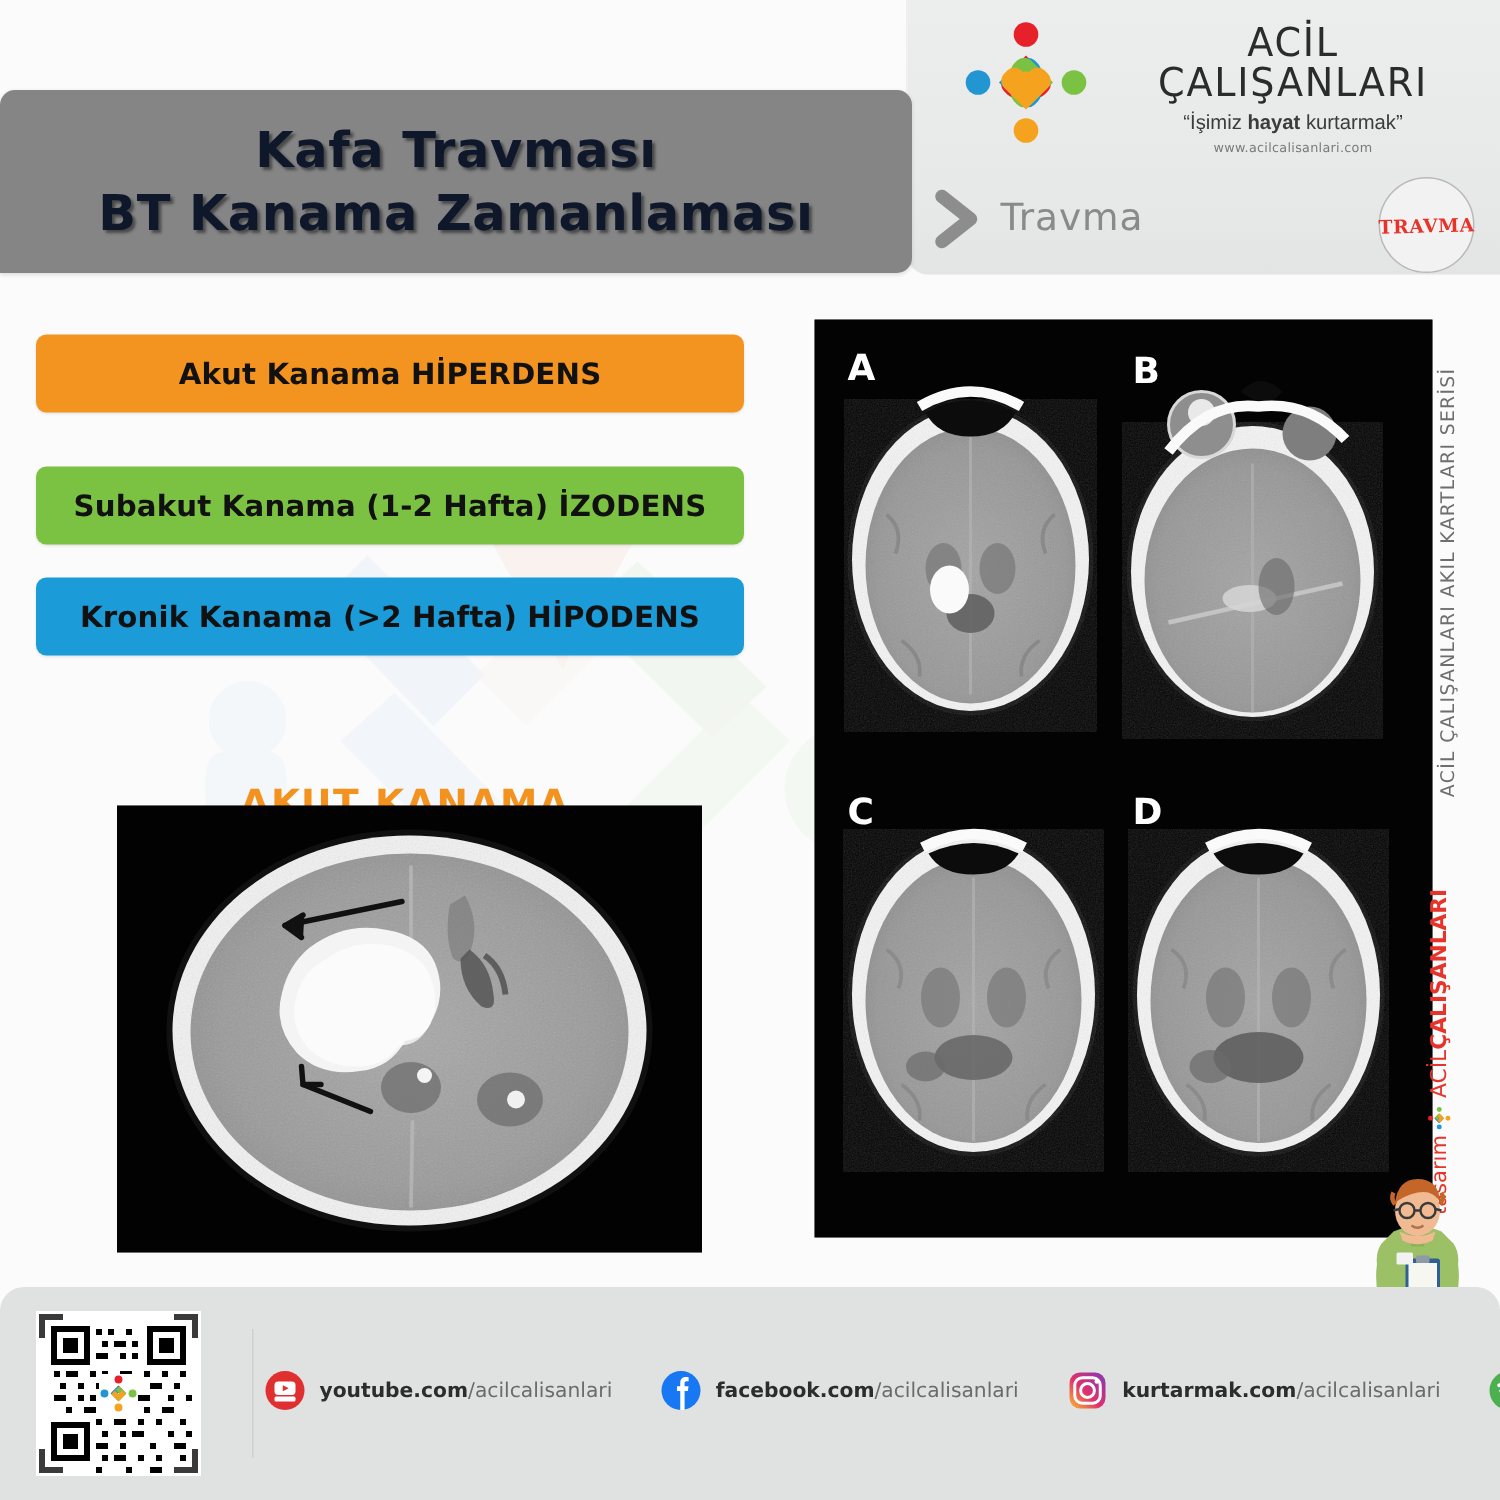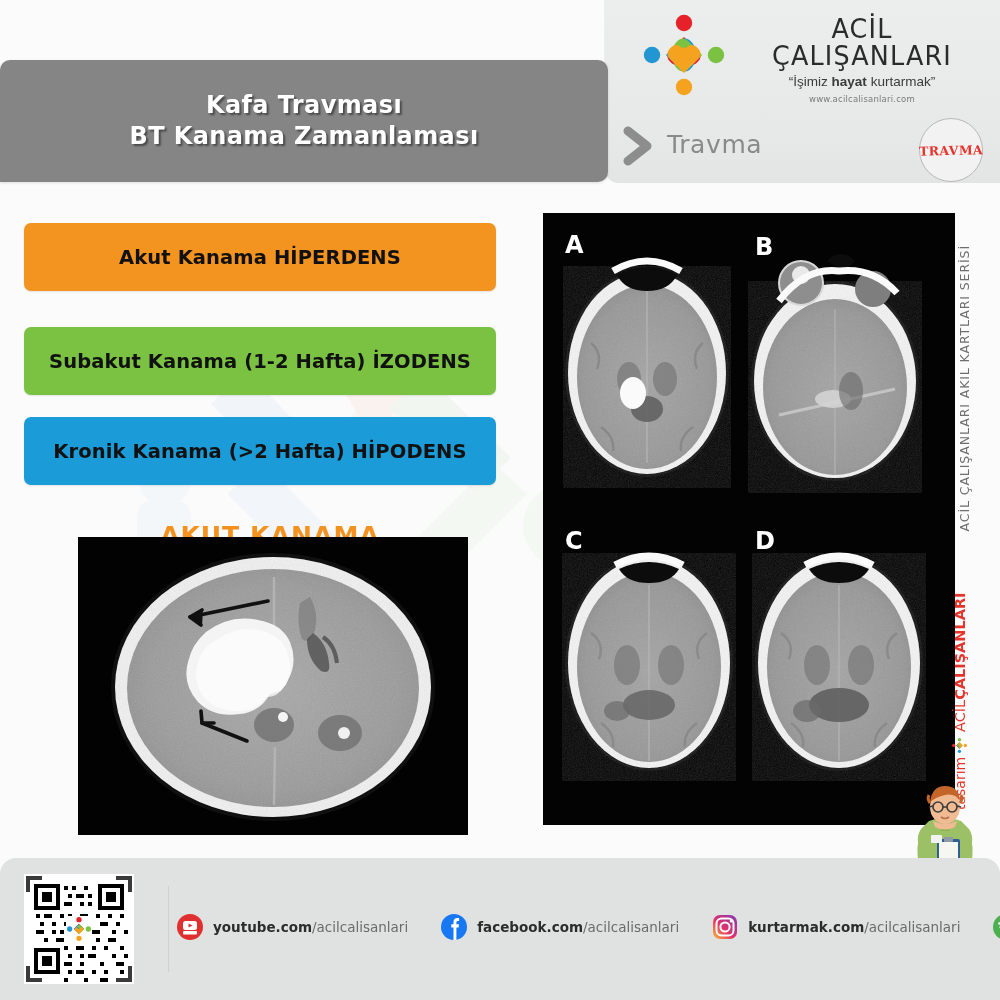--- a/index.html
+++ b/index.html
@@ -61,30 +61,30 @@
 
   
   .titlebar{
     position:absolute;left:0;top:60px;width:608px;height:122px;
     background:#858585;border-top-right-radius:10px;border-bottom-right-radius:10px;
     border-top-left-radius:10px;
     display:flex;align-items:center;justify-content:center;
     box-shadow:0 1px 3px rgba(0,0,0,.12);
   }
   .titlebar h1{
-    margin:0;color:#ffffff;font-size:24px;line-height:1.28;text-align:center;
+    margin:0;color:#0f172a;font-size:33px;line-height:1.28;text-align:center;
     font-weight:700;letter-spacing:.4px;
     font-family:"DejaVu Sans", sans-serif;
     text-shadow:2px 2px 2px rgba(0,0,0,.45);
   }
 
   
   .bars{position:absolute;left:24px;top:223px;width:472px;}
   .bar{
-    height:68px;border-radius:7px;margin-bottom:22px;
+    height:52px;border-radius:7px;margin-bottom:22px;
     display:flex;align-items:center;justify-content:center;
     color:#111111;font-weight:700;letter-spacing:.1px;
     font-family:"DejaVu Sans", sans-serif;
     box-shadow:0 1px 2px rgba(0,0,0,.10);
   }
   .bar.b1{font-size:19.5px;}
   .bar.b2{font-size:19.5px;}
   .bar.b3{font-size:19.5px;}
 
   

